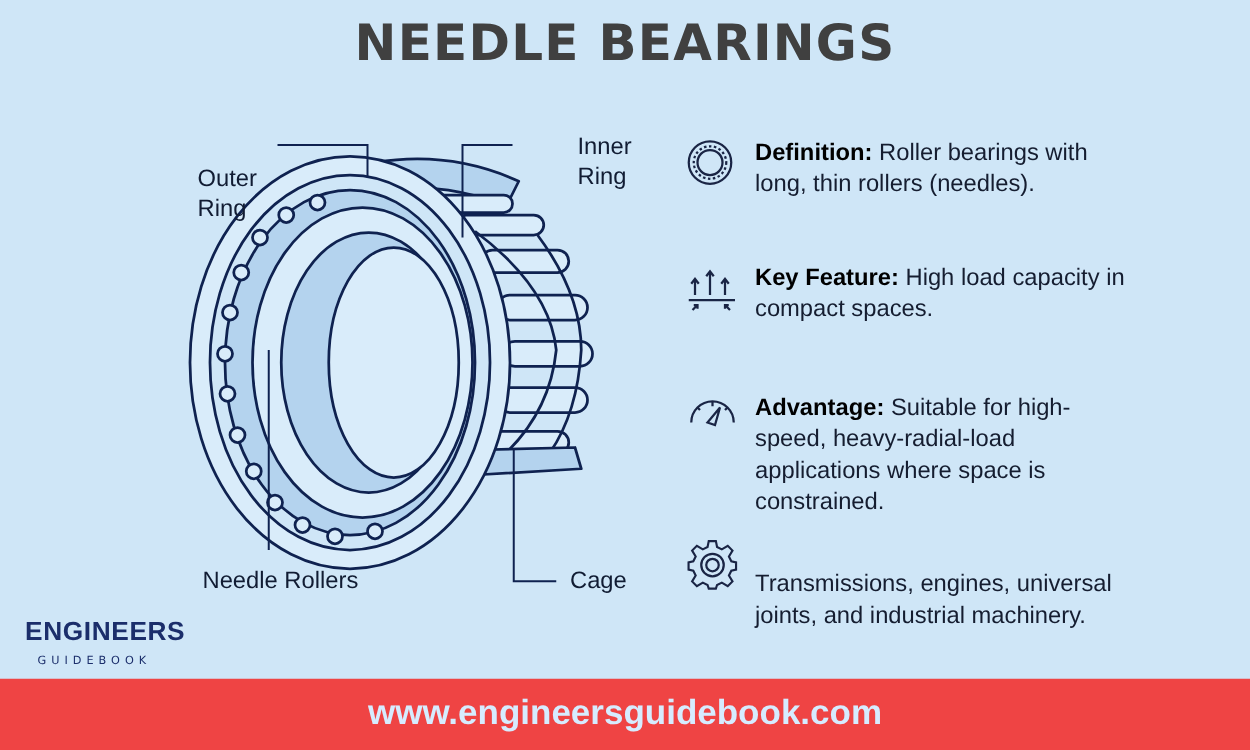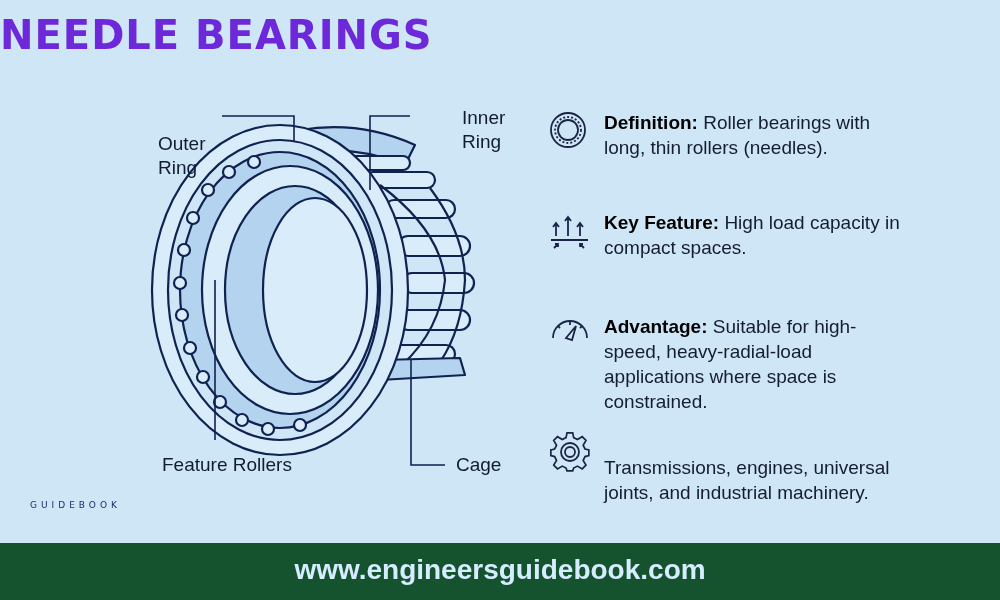--- a/index.html
+++ b/index.html
@@ -5,22 +5,22 @@
   * { box-sizing: border-box; margin: 0; padding: 0; }
   html, body { width: 1000px; height: 600px; overflow: hidden; }
   body {
     background: #cfe6f7;
     font-family: "DejaVu Sans", "Liberation Sans", sans-serif;
     color: #0f1b3a;
     position: relative;
   }
   .title {
     position: absolute; left: 0; top: 12px; width: 1000px;
-    font-size: 40px; font-weight: bold;
-    color: #6d28d9; letter-spacing: 1px;
+    text-align: center; font-size: 40px; font-weight: bold;
+    color: #404040; letter-spacing: 1px;
   }
   .diagram { position: absolute; left: 140px; top: 90px; width: 400px; height: 400px; }
   .label {
     position: absolute; font-size: 19px; color: #111c33; line-height: 24px;
     font-family: "Liberation Sans", sans-serif;
   }
   .info {
     position: absolute; left: 548px; width: 360px;
   }
   .info-item { position: absolute; left: 0; width: 360px; }
@@ -35,21 +35,21 @@
   .logo-main {
     font-size: 21px; font-weight: bold; color: #1b2e6b; letter-spacing: 0.5px;
     font-family: "Liberation Sans", sans-serif;
   }
   .logo-sub {
     font-size: 9px; letter-spacing: 4px; color: #1b2e6b; margin-left: 10px; margin-top: 6px;
     font-family: "DejaVu Sans", sans-serif;
   }
   .footer {
     position: absolute; left: 0; top: 543px; width: 1000px; height: 57px;
-    background: #14532d;
+    background: #ef4444;
   }
   .footer-url {
     position: absolute; left: 0; top: 11px; width: 1000px; text-align: center;
     font-size: 28px; font-weight: bold; color: #d6ecff;
     font-family: "Liberation Sans", sans-serif;
   }
 </style>
 </head>
 <body>
 
@@ -110,21 +110,21 @@
     </g>
   </svg>
   <div class="label" style="left:18px;top:14px;margin-top:28px;">
     <div>Outer</div>
     <div>Ring</div>
   </div>
   <div class="label" style="left:322px;top:16px;text-align:left;">
     <div>Inner</div>
     <div>Ring</div>
   </div>
-  <div class="label" style="left:22px;top:363px;">Feature Rollers</div>
+  <div class="label" style="left:22px;top:363px;">Needle Rollers</div>
   <div class="label" style="left:316px;top:363px;">Cage</div>
 </div>
 
 <div class="info">
   <div class="info-item" style="top:110px;">
     <span class="info-icon">
       <svg width="40" height="40" viewBox="0 0 40 40">
           <g fill="none" stroke="#1a2545" stroke-width="1.8">
         <circle cx="20" cy="20" r="17"></circle>
             <circle cx="20" cy="20" r="13" stroke-dasharray="2 2"></circle>
@@ -174,18 +174,19 @@
         <circle cx="22" cy="22" r="9"></circle>
             <circle cx="22" cy="22" r="5"></circle>
           </g>
         </svg>
     </span>
     <div class="info-text"><br><span>Transmissions, engines, universal joints, and industrial machinery.</span></div>
   </div>
 </div>
 
 <div class="logo">
+  <div class="logo-main">ENGINEERS</div>
   <div class="logo-sub">GUIDEBOOK</div>
 </div>
 
 <div class="footer">
   <div class="footer-url">www.engineersguidebook.com</div>
 </div>
 
 </body></html>

